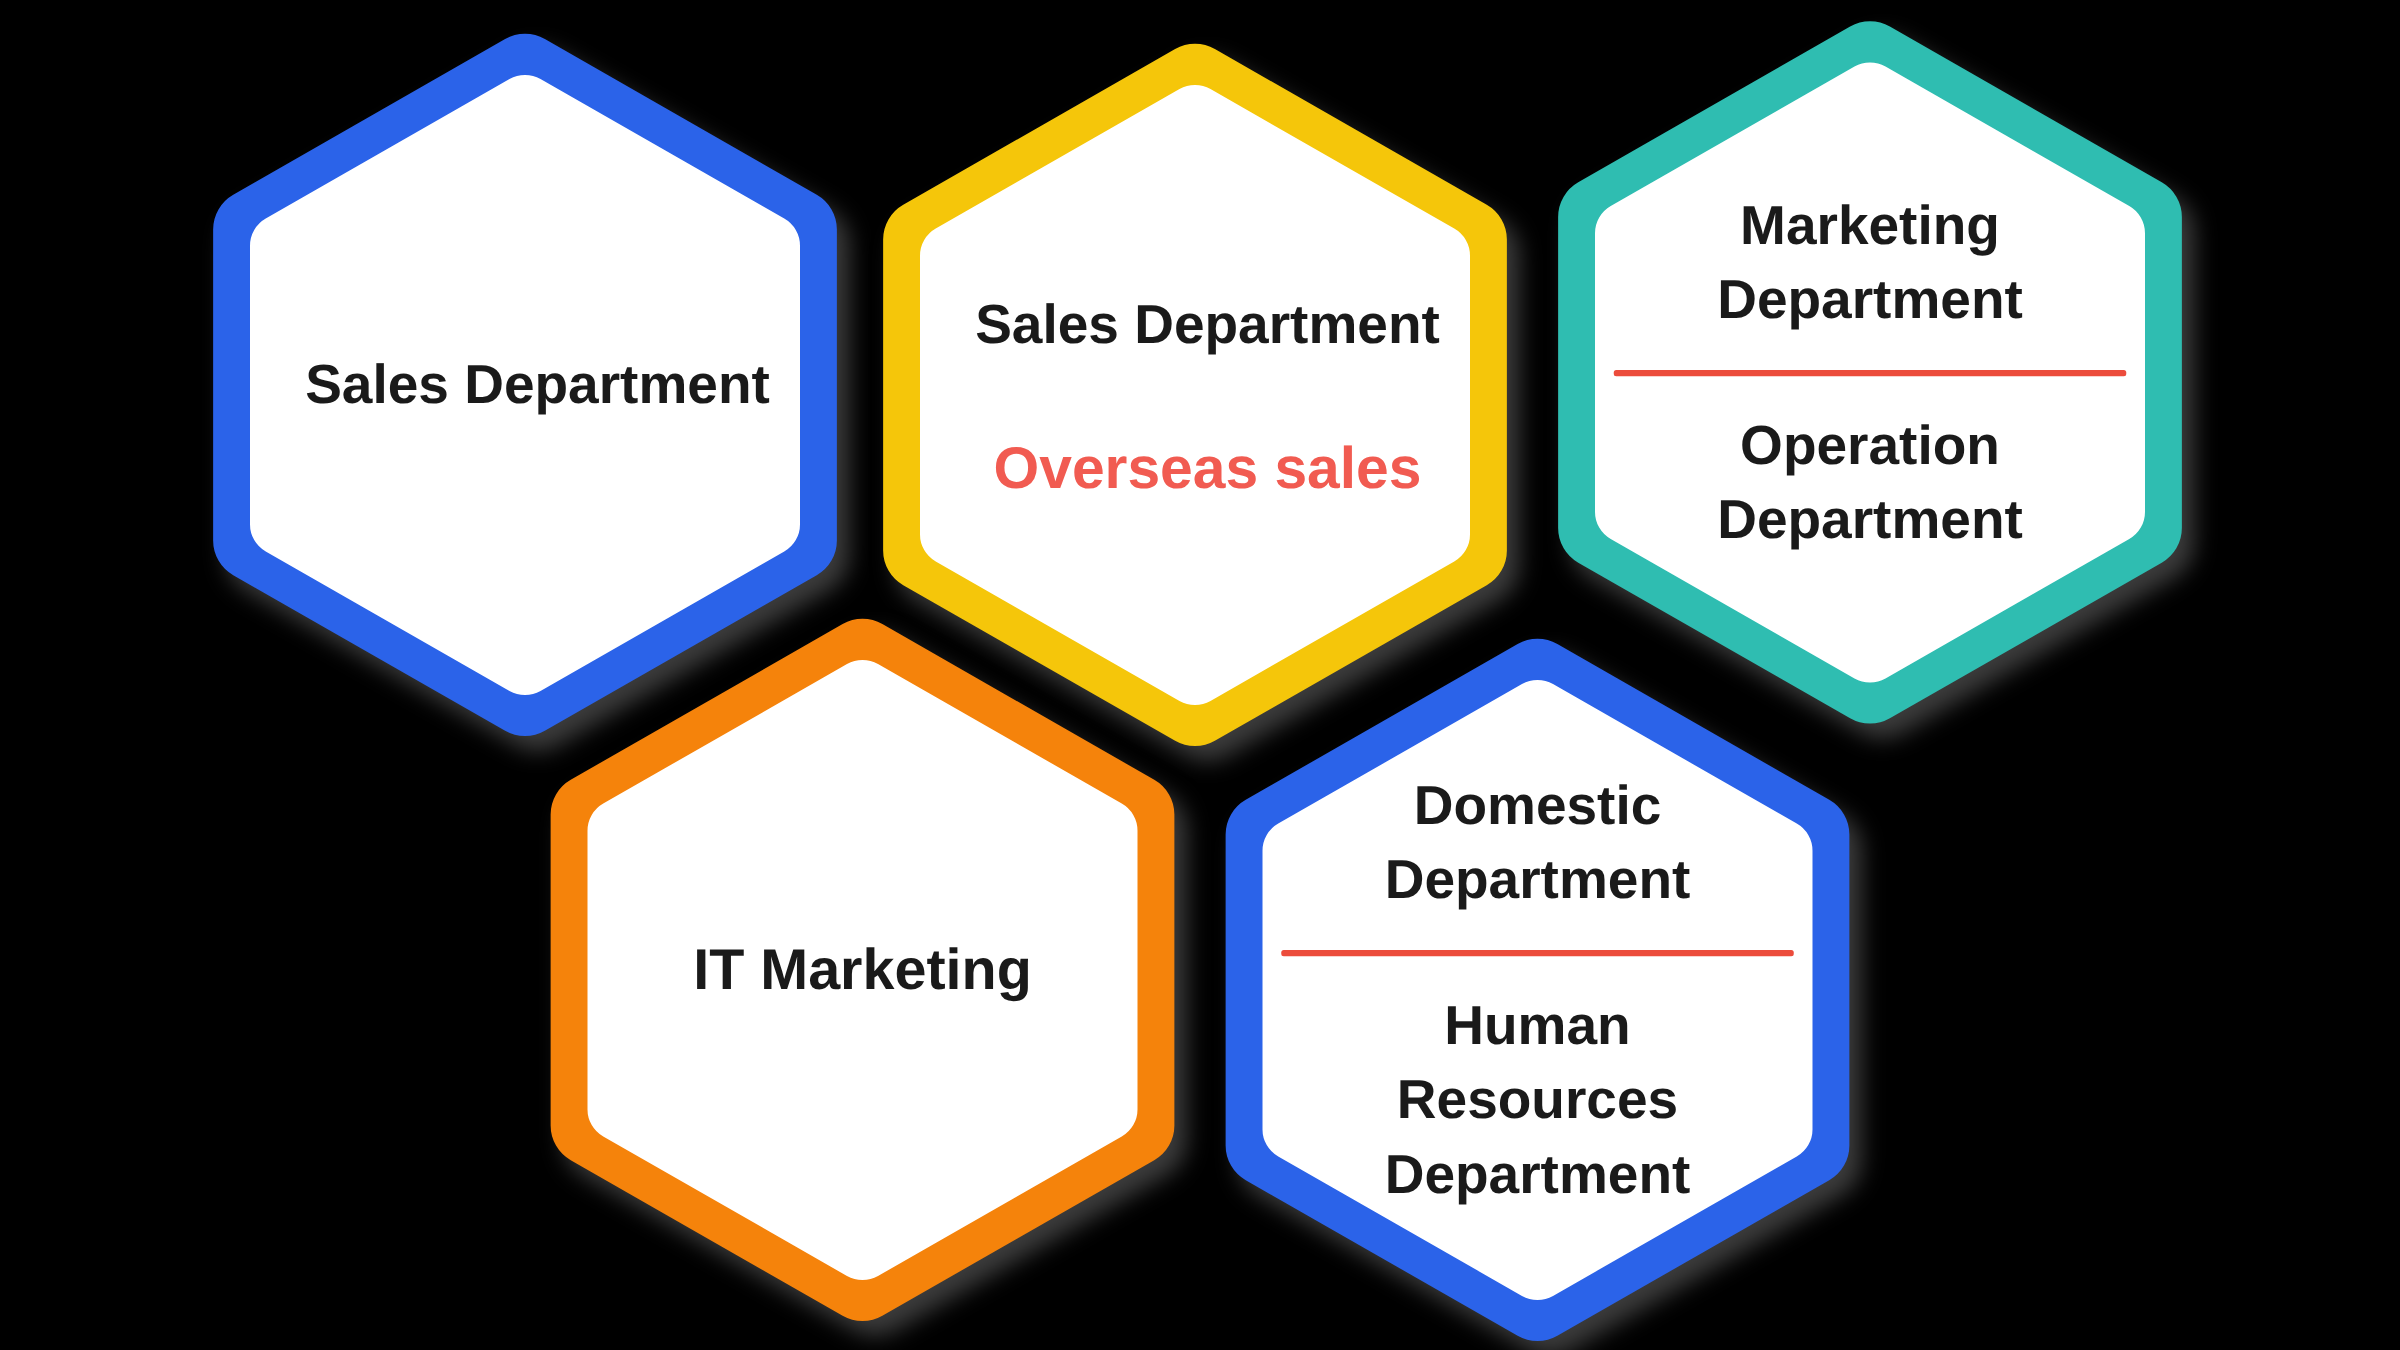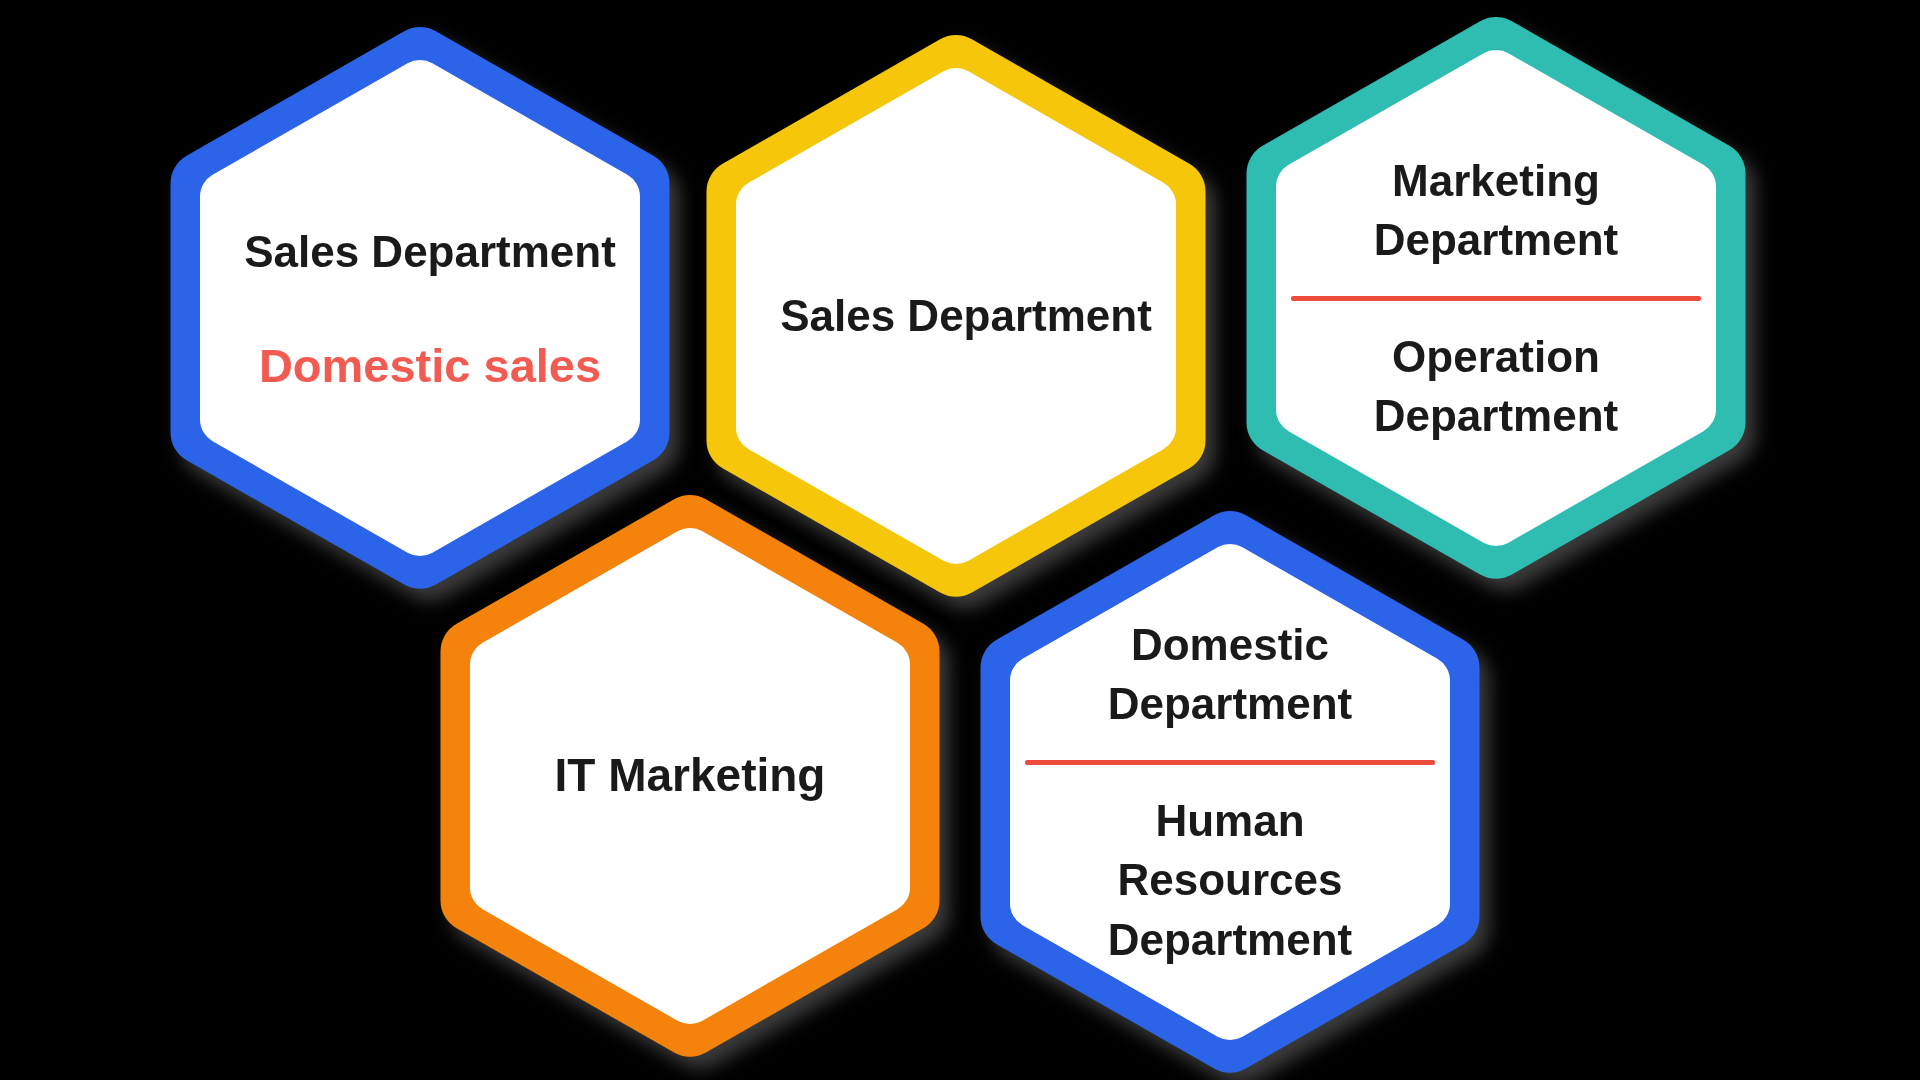--- a/index.html
+++ b/index.html
@@ -73,31 +73,31 @@
 
 <div class="stage" style="--bg: #000000;">
 
   <div class="hex" style="left: 170px; top: 22px; --border: #2B63E9; --fill: #FFFFFF; --title-color: #1A1A1A; --accent: #F15B51;">
     <svg viewBox="0 0 500 572" aria-hidden="true">
       <polygon class="hex-outer" points="250,37 467.5,161.6 467.5,410.4 250,534.8 32.5,410.4 32.5,161.6"></polygon>
       <polygon class="hex-inner" points="250,63 445,174.5 445,397.5 250,509 55,397.5 55,174.5"></polygon>
     </svg>
     <div class="hex-text gap-lg">
       <div class="hex-title t40">Sales Department</div>
-      <div class="hex-subtitle">Domestic sales</div>
     </div>
   </div>
 
   <div class="hex" style="left: 706px; top: 30px; --border: #F5C60A; --fill: #FFFFFF; --title-color: #1A1A1A; --accent: #F15B51;">
     <svg viewBox="0 0 500 572" aria-hidden="true">
       <polygon class="hex-outer" points="250,37 467.5,161.6 467.5,410.4 250,534.8 32.5,410.4 32.5,161.6"></polygon>
       <polygon class="hex-inner" points="250,63 445,174.5 445,397.5 250,509 55,397.5 55,174.5"></polygon>
     </svg>
     <div class="hex-text gap-lg">
       <div class="hex-title t40">Sales Department</div>
+      <div class="hex-subtitle">Overseas sales</div>
     </div>
   </div>
 
   <div class="hex" style="left: 1246px; top: 12px; --border: #2FBDB1; --fill: #FFFFFF; --title-color: #1A1A1A; --accent: #EC4C3C;">
     <svg viewBox="0 0 500 572" aria-hidden="true">
       <polygon class="hex-outer" points="250,37 467.5,161.6 467.5,410.4 250,534.8 32.5,410.4 32.5,161.6"></polygon>
       <polygon class="hex-inner" points="250,63 445,174.5 445,397.5 250,509 55,397.5 55,174.5"></polygon>
     </svg>
     <div class="hex-text gap-md">
       <div class="hex-title t40 w350">Marketing Department</div>

